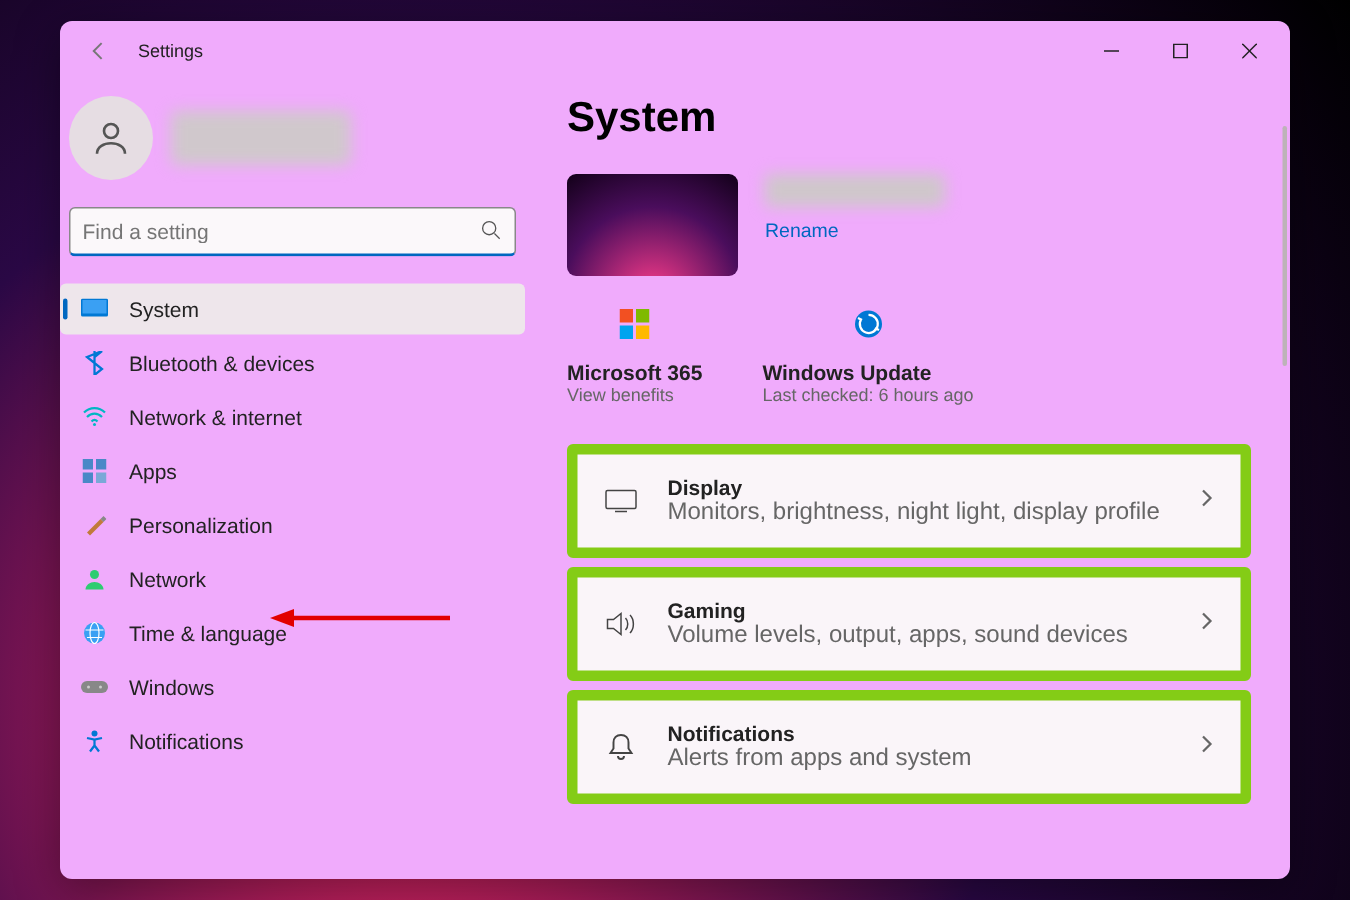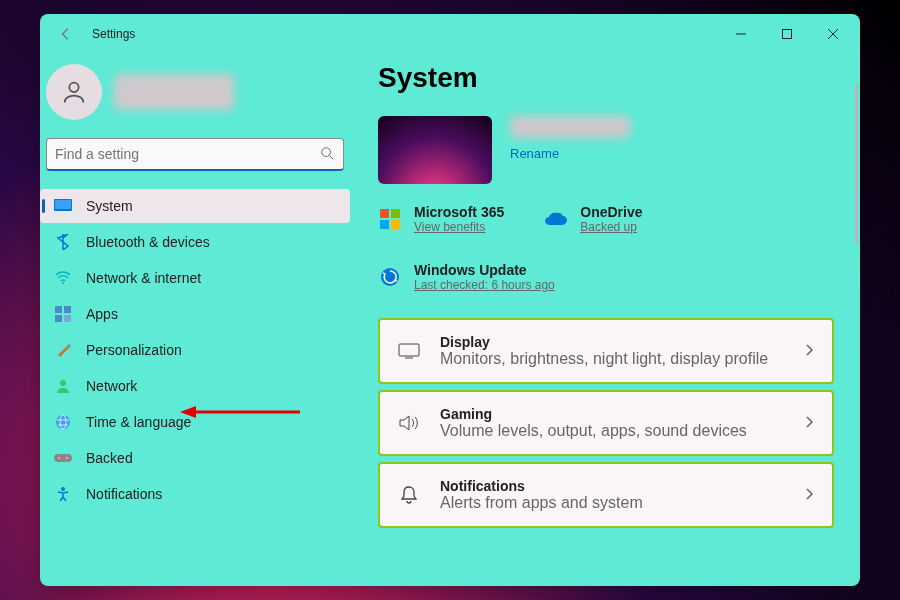--- a/index.html
+++ b/index.html
@@ -1,17 +1,17 @@
 <!DOCTYPE html>
 <html><head>
 <meta charset="utf-8">
 <style>
   * { box-sizing: border-box; margin: 0; padding: 0; font-family: "Segoe UI", sans-serif; }
   body { width: 900px; height: 600px; overflow: hidden; background: radial-gradient(circle at 30% 80%, #ff2a68 0%, #2a0845 50%, #000 100%); position: relative; }
-  .window { position: absolute; top: 14px; left: 40px; width: 820px; height: 572px; background: #5eead4; border-radius: 8px; box-shadow: 0 8px 30px rgba(0,0,0,0.4); display:flex; flex-direction:column; overflow:hidden; }
+  .window { position: absolute; top: 14px; left: 40px; width: 820px; height: 572px; background: #f0abfc; border-radius: 8px; box-shadow: 0 8px 30px rgba(0,0,0,0.4); display:flex; flex-direction:column; overflow:hidden; }
   .titlebar { height: 40px; display:flex; align-items:center; padding: 0 4px 0 16px; }
   .back { width:20px; height:20px; display:flex; align-items:center; justify-content:center; color:#666; cursor:pointer; }
   .title { margin-left: 16px; font-size: 12px; color:#222; }
   .winctrls { margin-left:auto; display:flex; }
   .winctrls div { width:46px; height:40px; display:flex; align-items:center; justify-content:center; color:#222; cursor:pointer; }
   .body { flex:1; display:flex; overflow:hidden; }
   .sidebar { width: 320px; padding: 0 10px 10px 0; overflow:hidden; }
   .profile { display:flex; align-items:center; gap:12px; padding: 10px 8px 18px 6px; }
   .avatar { width:56px; height:56px; border-radius:50%; background:#e6dde3; display:flex; align-items:center; justify-content:center; color:#555; }
   .pname { filter: blur(5px); color:#999; font-weight:600; height:36px; width:120px; background:#d0c8cc; border-radius:4px; }
@@ -23,26 +23,26 @@
   .nav-item.active { background:#eee6eb; }
   .nav-item.active::before { content:""; position:absolute; left:2px; top:10px; bottom:10px; width:3px; background:#0067c0; border-radius:2px; }
   .nav-item .icon { width:18px; height:18px; display:flex; align-items:center; justify-content:center; }
   .main { flex:1; padding: 0 26px 0 18px; overflow:hidden; position:relative; }
   .main h1 { font-size:28px; font-weight:600; margin: 8px 0 22px 0; }
   .sysrow { display:flex; align-items:flex-start; gap:18px; margin-bottom:20px; }
   .thumb { width:114px; height:68px; border-radius:6px; background: radial-gradient(circle at 50% 120%, #ff3d8b 0%, #4a0d5c 60%, #120018 100%); }
   .pcname { filter: blur(5px); background:#cfc7cb; width:120px; height:22px; border-radius:3px; margin-bottom:8px; }
   .rename { color:#0067c0; font-size:13px; cursor:pointer; }
   .tiles { display:flex; flex-wrap:wrap; gap:28px 40px; margin-bottom:26px; }
-  .tile { display:flex; align-items:center; gap:12px; cursor:pointer; }
+  .tile { display:flex; align-items:center; gap:12px; cursor:pointer;flex-direction:column; }
   .tile .ticon { width:24px; height:24px; display:flex; align-items:center; justify-content:center; }
   .tile .tt { font-size:14px; font-weight:600; color:#222; }
-  .tile .ts { font-size:12px; color:#666;text-decoration:underline; }
+  .tile .ts { font-size:12px; color:#666; }
   .cards { display:flex; flex-direction:column; gap:6px; }
-  .card { border:2px solid #84cc16; border-radius:4px; padding:14px 18px; display:flex; align-items:center; gap:20px; cursor:pointer; background:#faf5f9; }
+  .card { border:7px solid #84cc16; border-radius:4px; padding:14px 18px; display:flex; align-items:center; gap:20px; cursor:pointer; background:#faf5f9; }
   .card .cicon { width:22px; height:22px; color:#444; display:flex; align-items:center; justify-content:center; }
   .card .ct { font-size:14px; font-weight:600; color:#222; }
   .card .cs { font-size:16px; color:#666; }
   .card .chev { margin-left:auto; color:#666; }
   .scrollbar { position:absolute; right:2px; top:30px; width:3px; height:160px; background:#bdb3b8; border-radius:2px; }
   .arrow { position:absolute; left:140px; top:388px; width:120px; height:20px; pointer-events:none; }
 </style>
 </head>
 <body>
 
@@ -163,21 +163,21 @@
           <span>Time &amp; language</span>
         </div>
         <div class="nav-item">
           <span class="icon">
               <svg width="18" height="12" viewBox="0 0 18 12">
                 <rect x="0" y="2" width="18" height="8" rx="4" fill="#888"></rect>
                 <circle cx="5" cy="6" r="1" fill="#ccc"></circle>
                 <circle cx="13" cy="6" r="1" fill="#ccc"></circle>
               </svg>
             </span>
-          <span>Backed</span>
+          <span>Windows</span>
         </div>
         <div class="nav-item">
           <span class="icon">
               <svg width="16" height="16" viewBox="0 0 16 16">
                 <circle cx="8" cy="3" r="2" fill="#0078d4"></circle>
                 <path d="M3 6l5 1 5-1M8 7v4l-3 4M8 11l3 4" stroke="#0078d4" stroke-width="1.5" fill="none"></path>
               </svg>
             </span>
           <span>Notifications</span>
         </div>
@@ -205,31 +205,20 @@
                 <rect x="11" y="11" width="9" height="9" fill="#ffb900"></rect>
               </svg>
             </span>
           <div>
             <div class="tt">Microsoft 365</div>
             <div class="ts">View benefits</div>
           </div>
         </div>
         <div class="tile">
           <span class="ticon">
-              <svg width="24" height="16" viewBox="0 0 24 16">
-                <path d="M6 14c-3 0-5-2-5-4s2-4 4-4c1-3 4-5 7-4 2-1 6 0 7 3 2 0 4 2 4 4s-2 5-5 5z" fill="#0078d4"></path>
-              </svg>
-            </span>
-          <div>
-            <div class="tt">OneDrive</div>
-            <div class="ts">Backed up</div>
-          </div>
-        </div>
-        <div class="tile">
-          <span class="ticon">
               <svg width="20" height="20" viewBox="0 0 20 20">
                 <circle cx="10" cy="10" r="9" fill="#0078d4"></circle>
                 <path d="M10 4a6 6 0 1 1-5 3l-2-1M10 16a6 6 0 0 0 5-3l2 1" stroke="#fff" stroke-width="1.5" fill="none"></path>
               </svg>
             </span>
           <div>
             <div class="tt">Windows Update</div>
             <div class="ts">Last checked: 6 hours ago</div>
           </div>
         </div>

